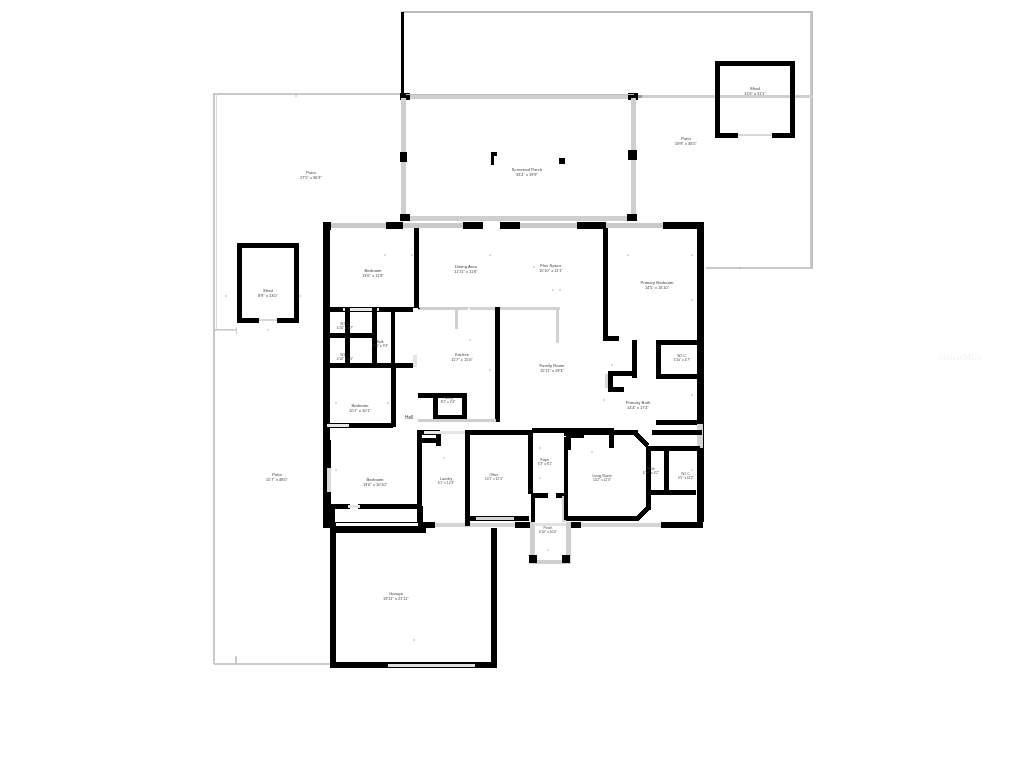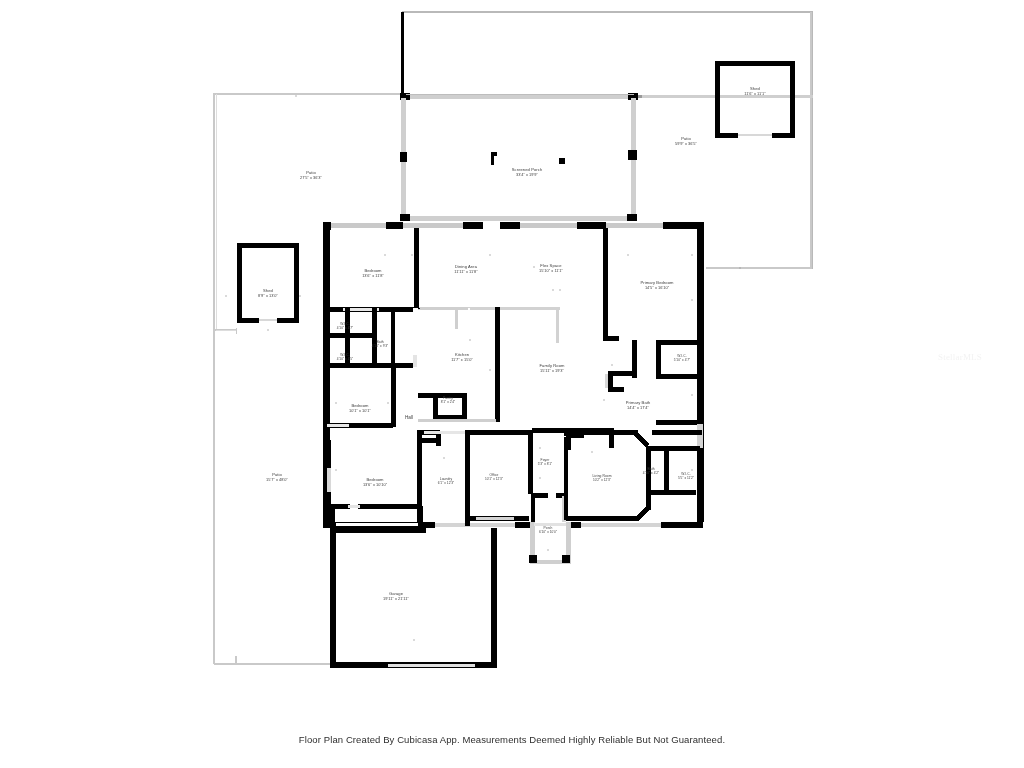--- a/index.html
+++ b/index.html
@@ -437,15 +437,14 @@
       <div class="room-label tiny" style="left: 548px; top: 531px;">
         <span class="rname">Porch</span>
         <span class="rdim">6'10" x 10'0"</span>
       </div>
       <div class="room-label sm" style="left: 396px; top: 597px;">
         <span class="rname">Garage</span>
         <span class="rdim">19'11" x 21'11"</span>
       </div>
     </div>
 
-  <div id="footer-note">Floor Plan Created By Cubicasa App. Measurements Deemed Highly Reliable But Not Guaranteed.</div>
   <div id="watermark">StellarMLS</div>
 </div>
 
 </body></html>

